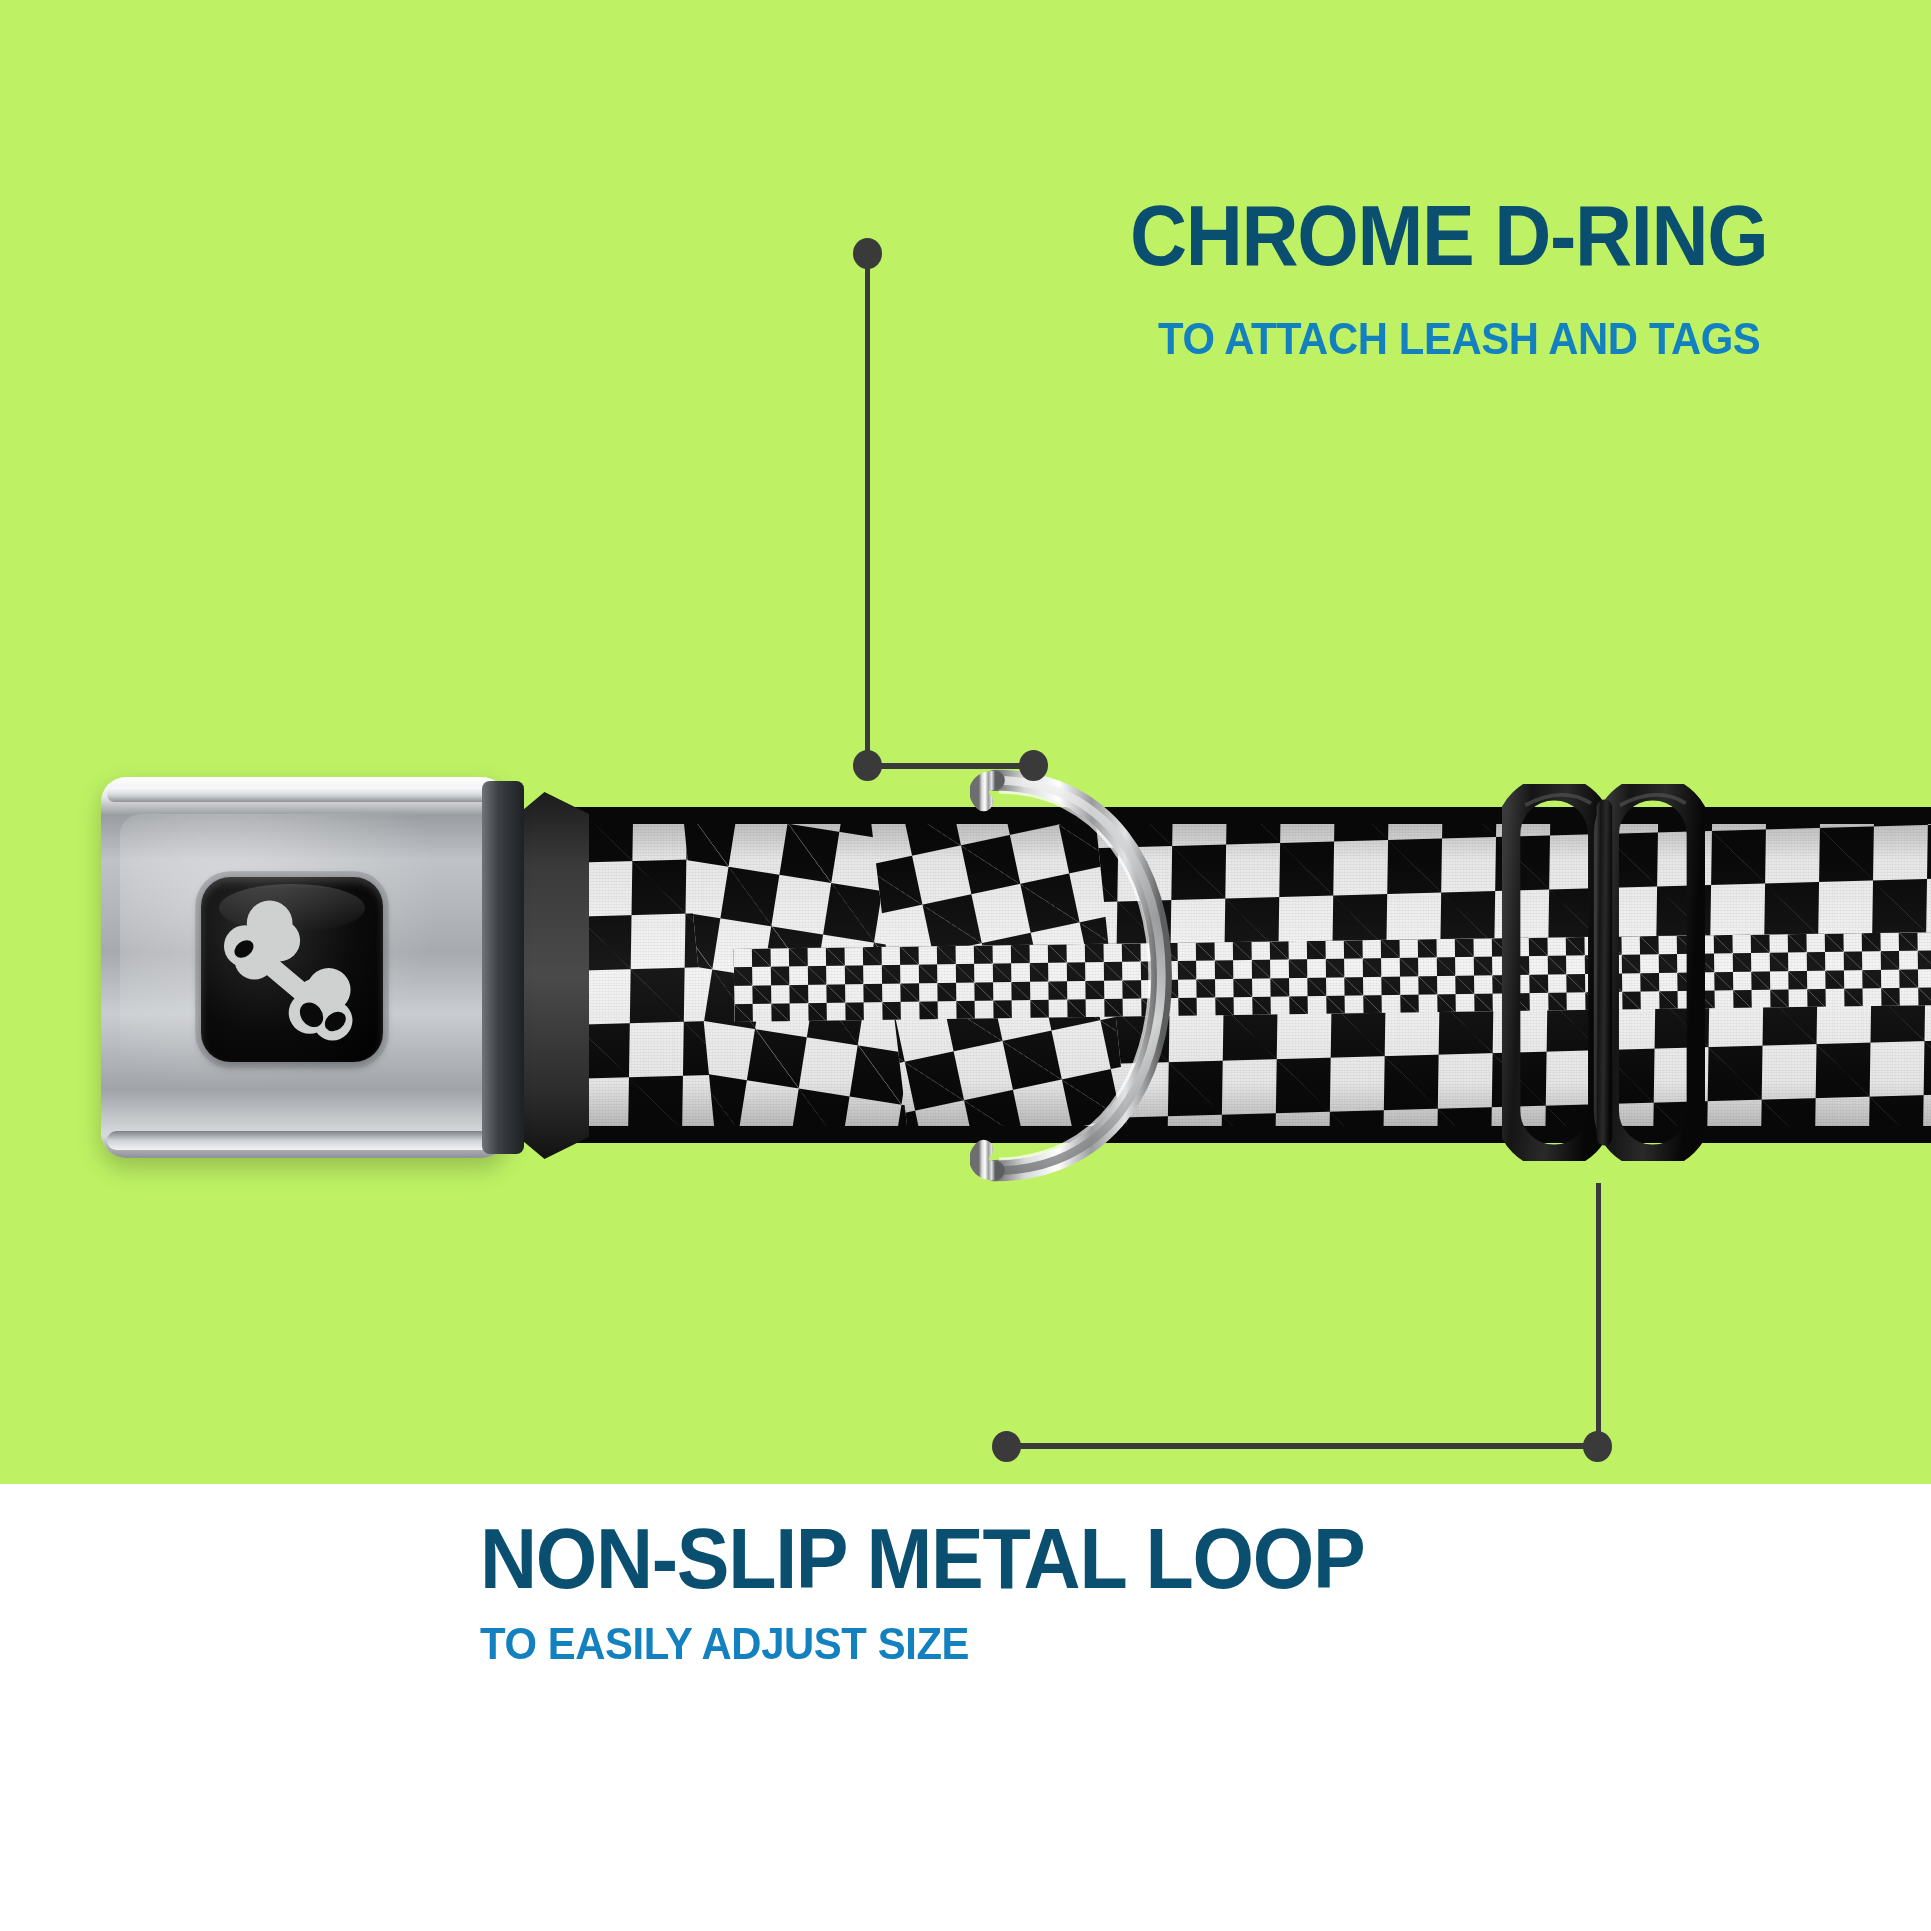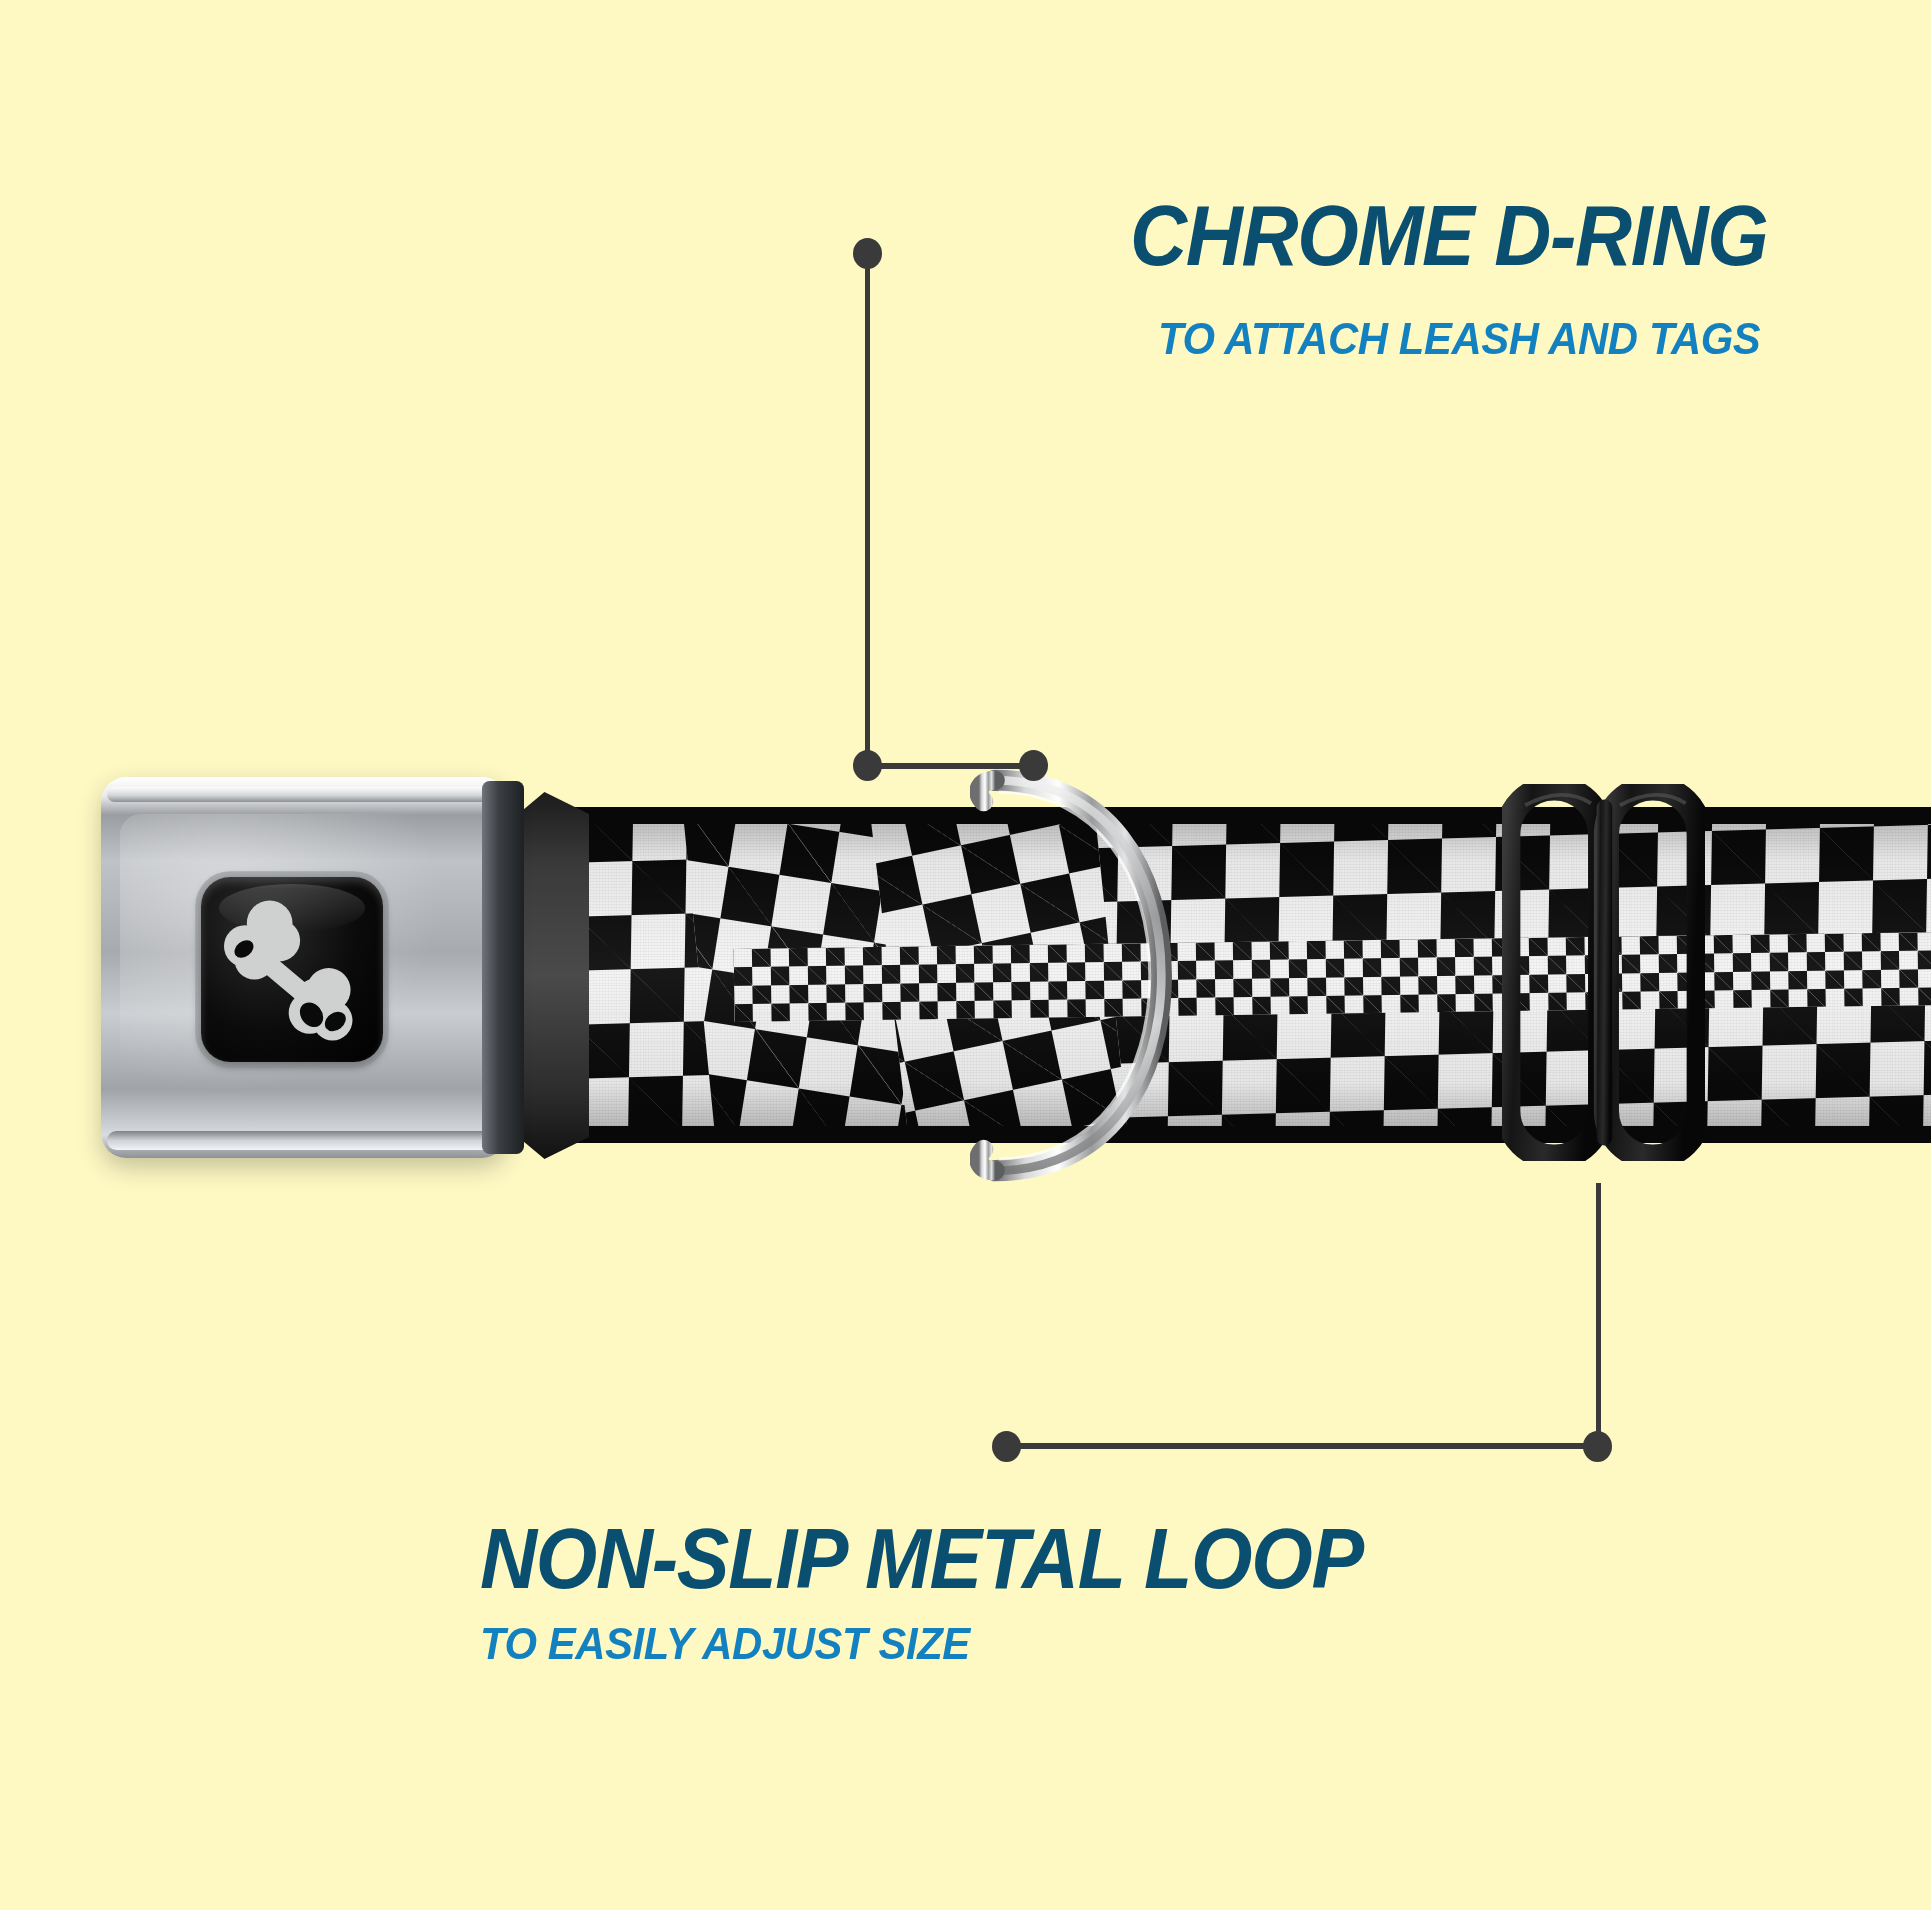--- a/index.html
+++ b/index.html
@@ -13,23 +13,22 @@
     position: relative;
     overflow: hidden;
     font-family: "Liberation Sans", sans-serif;
     -webkit-font-smoothing: antialiased;
   }
 
   #stage {
     position: absolute;
     left: 0; top: 0;
     width: 1931px;
-    height: 1910px;
-    background: #fef9c3;
-    font-style: italic;
+    height: 1484px;
+    background: #bef264;
   }
 
   
   .anno-title {
     position: absolute;
     font-family: "Liberation Sans", sans-serif;
     font-weight: 700;
     font-size: 85px;
     letter-spacing: -1.4px;
     line-height: 1;

